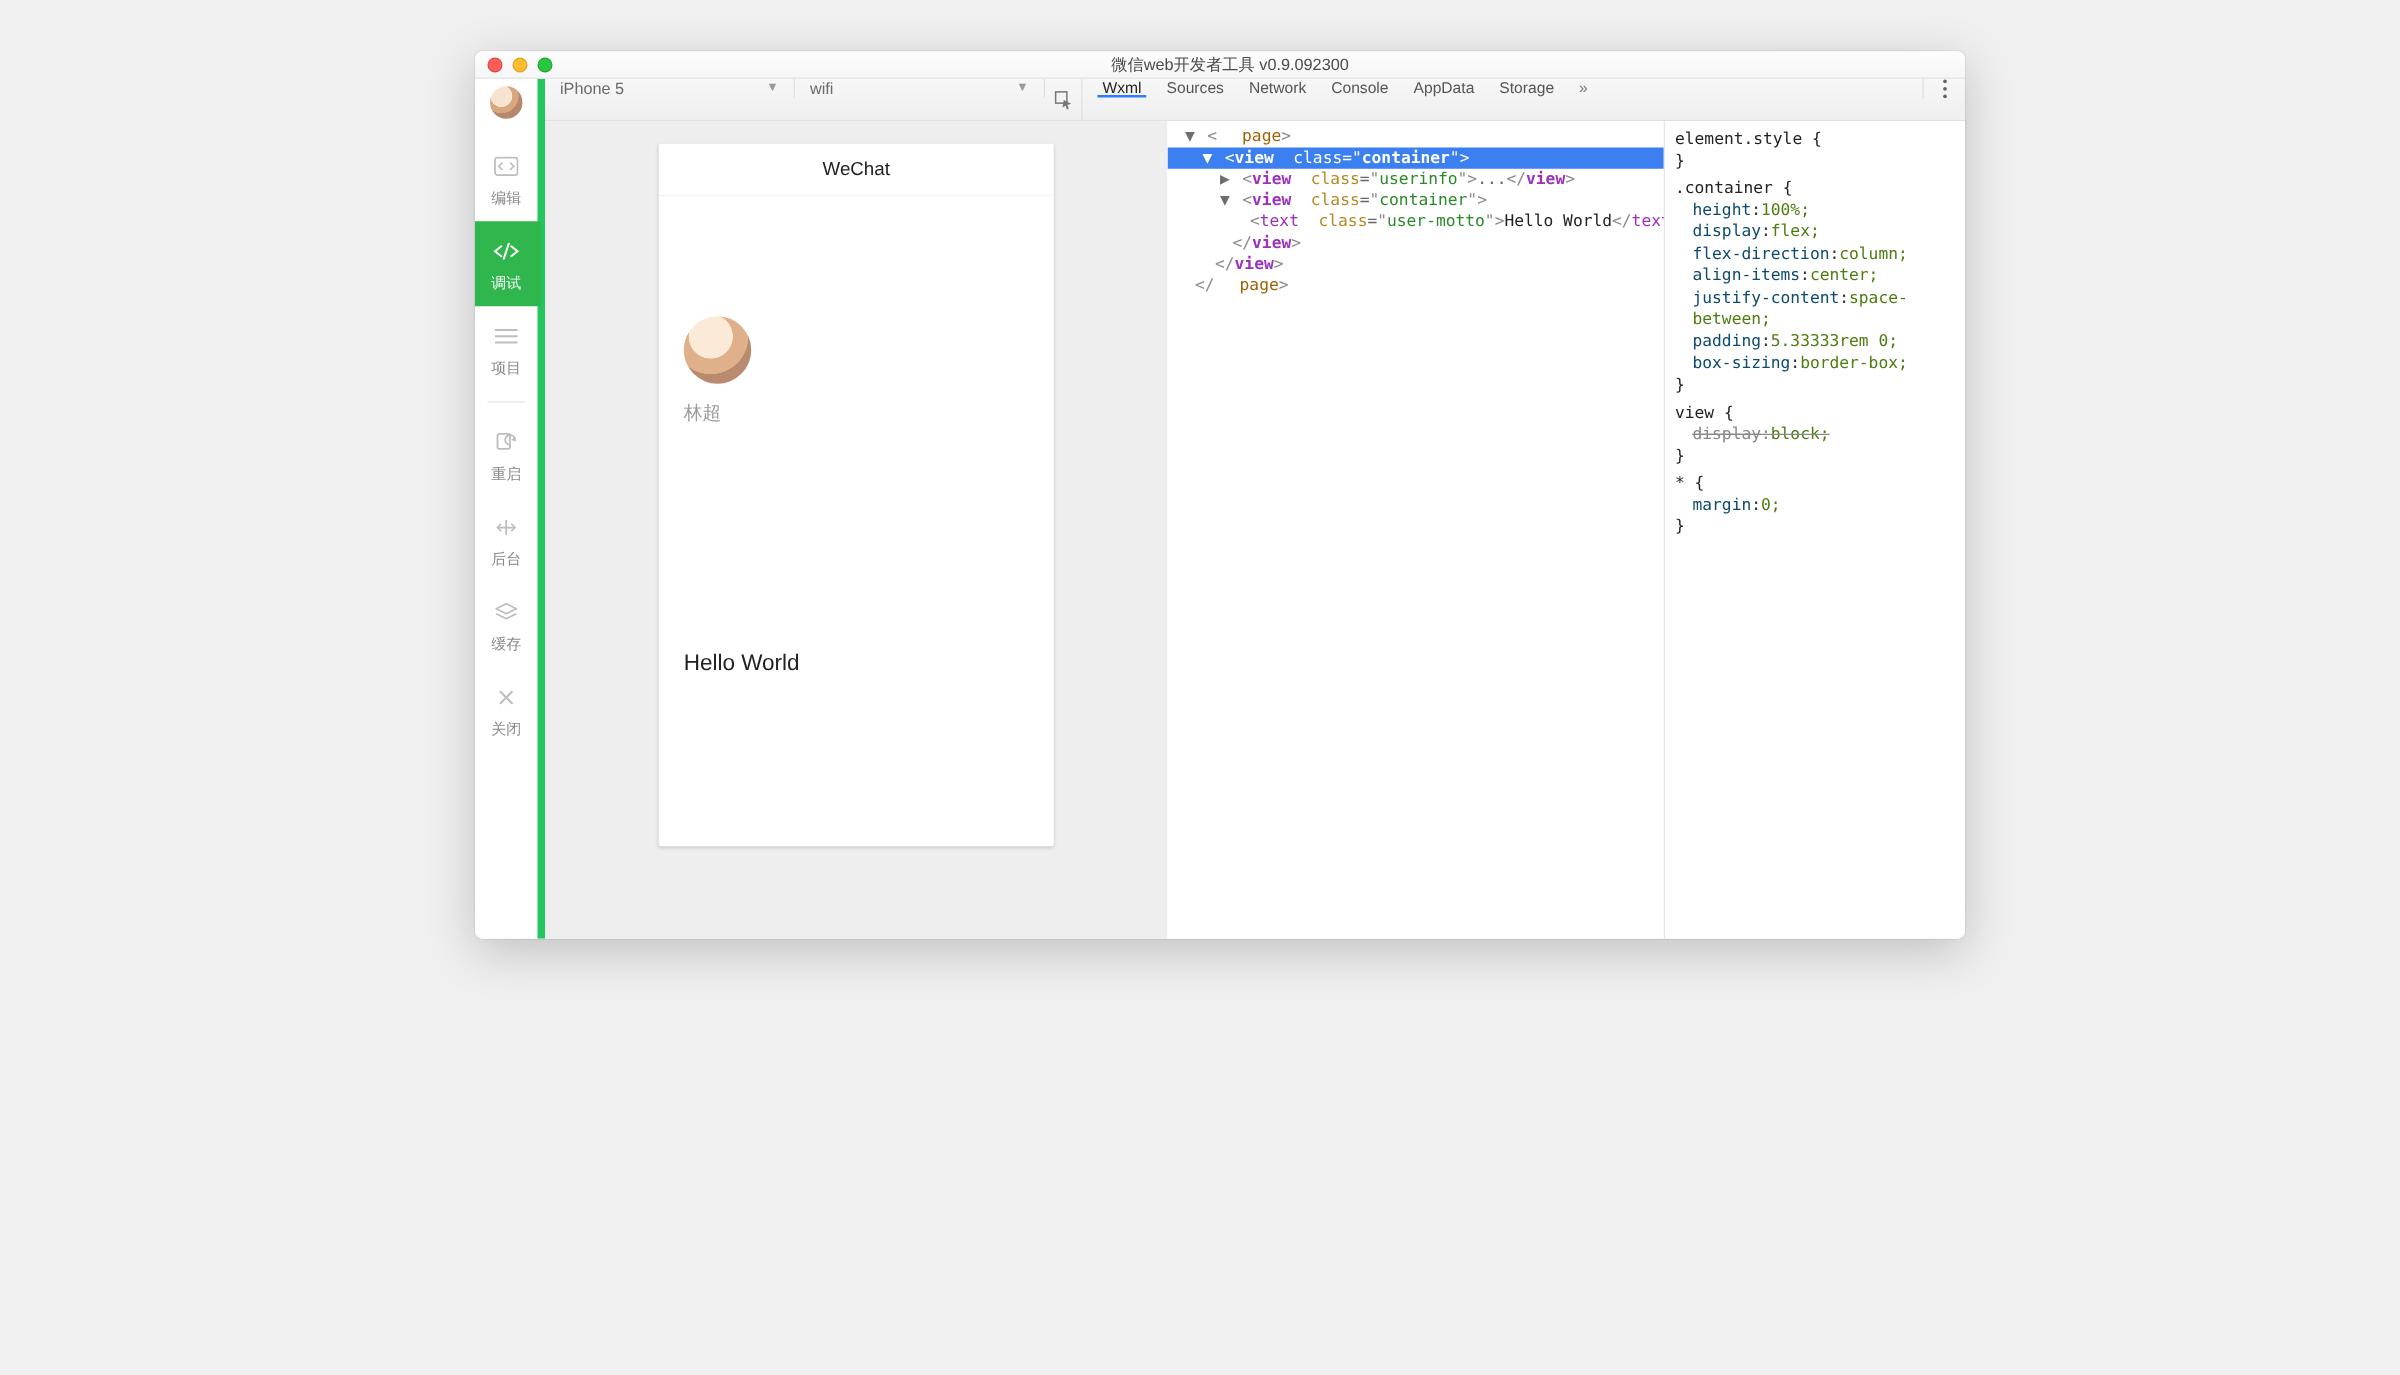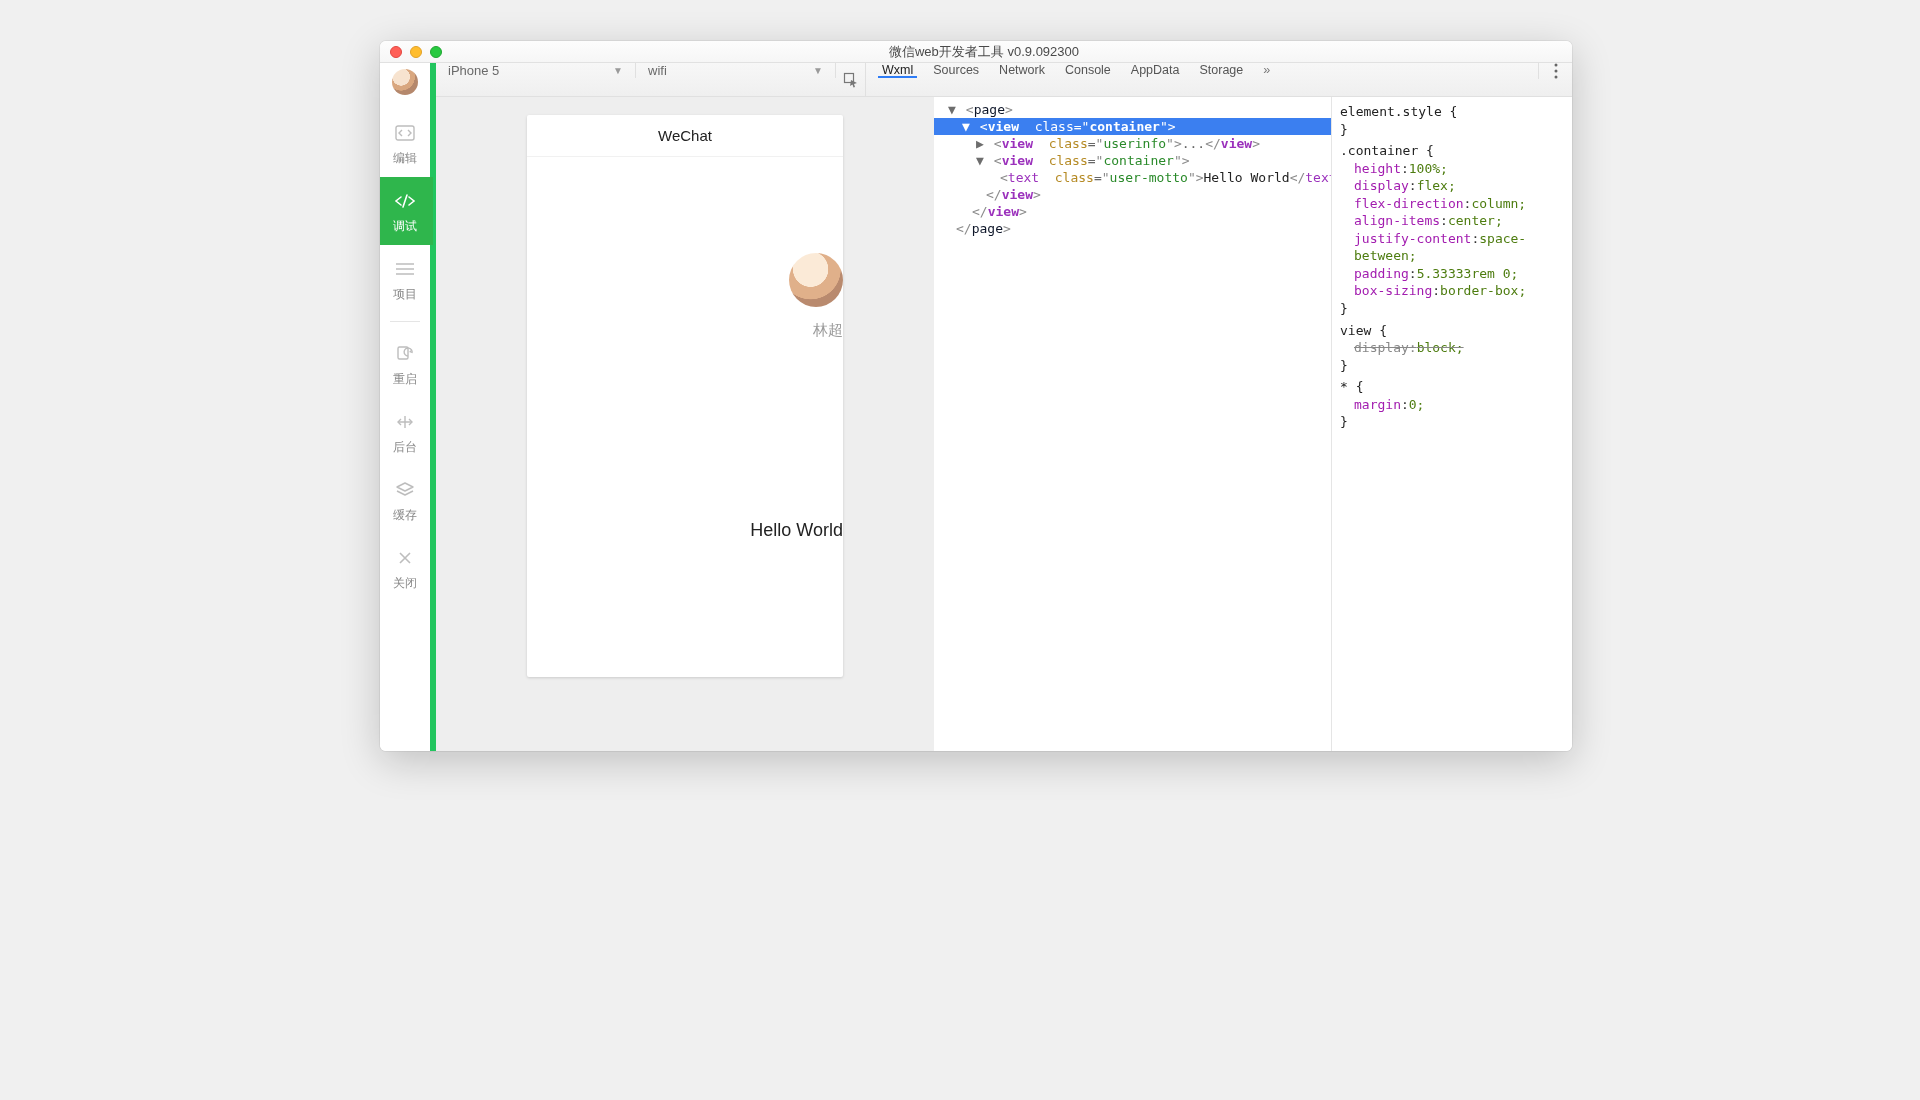--- a/index.html
+++ b/index.html
@@ -133,22 +133,23 @@
   }
   .phone-title {
     height:42px;
     display:flex; align-items:center; justify-content:center;
     font-size:15px; color:#222;
     border-bottom:1px solid #f1f1f1;
   }
   .phone-body {
     flex:1;
     display:flex; flex-direction:column;
-    align-items:flex-end;
+    align-items:flex-start;
     padding-top: 96px;
+    margin-left: 20px;
   }
   .user-avatar {
     width:54px; height:54px; border-radius:50%;
     background: radial-gradient(circle at 40% 30%, #fbead7 0 35%, #e0b08a 36% 60%, #b98a6e 61% 100%);
     margin-bottom:14px;
   }
   .user-name { color:#9b9b9b; font-size:15px;}
   .hello {
     margin-top: 180px;
     font-size:18px; color:#222;
@@ -161,21 +162,21 @@
     font-family: Menlo, Consolas, monospace;
     font-size:13px;
     padding-top:4px;
     overflow:hidden;
   }
   .dom-line { padding: 1px 0 1px 14px; white-space:pre; }
   .dom-line.sel { background:#3b7ff0; color:#fff; }
   .dom-line .arrow { color:#6d6d6d; display:inline-block; width:10px;}
   .dom-line.sel .arrow { color:#fff; }
   .t-ang { color:#8b8b8b;}
-  .t-tag-page { color:#0f172a;}
+  .t-tag-page { color:#a16207;margin-left:20px;}
   .t-tag-view { color:#9b31bc; font-weight:600;}
   .t-tag-text { color:#9b31bc;}
   .t-attr { color:#b58a24;}
   .t-eq { color:#666;}
   .t-str { color:#2a8a2a;}
   .t-txt { color:#222;}
   .t-ell { color:#666;}
   .dom-line.sel .t-ang,
   .dom-line.sel .t-tag-view,
   .dom-line.sel .t-attr,
@@ -187,21 +188,21 @@
     background:#fff;
     font-family: Menlo, Consolas, monospace;
     font-size:13px;
     padding:6px 8px;
     line-height:1.35;
     overflow:hidden;
   }
   .css-panel .blk { margin-bottom:4px;}
   .sel-name { color:#222; }
   .brace { color:#222;}
-  .prop { color:#a21caf;}
+  .prop { color:#0c4a6e;}
   .val { color:#4d7c0f;}
   .decl { padding-left: 14px;}
   .strike { text-decoration: line-through; color:#888;}
   .strike .prop { color:#888; text-decoration: line-through;}
   svg { display:block; }
 </style>
 </head>
 <body>
 
 <div class="stage">

